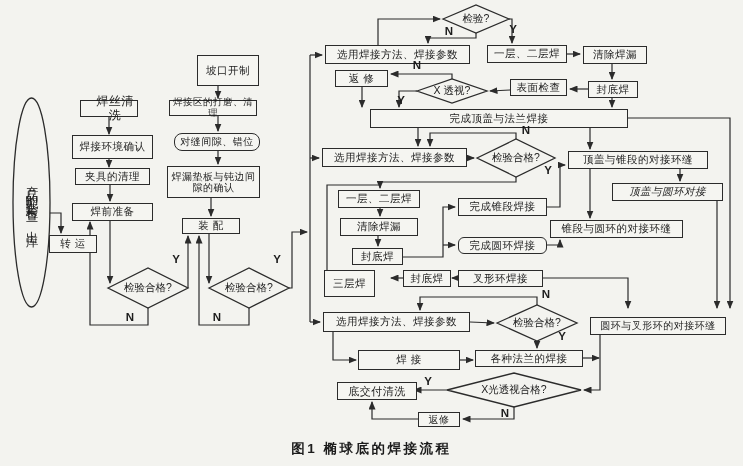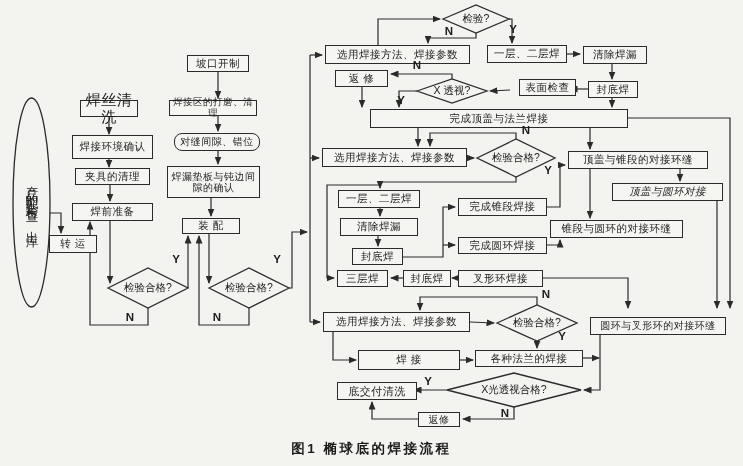--- a/index.html
+++ b/index.html
@@ -103,53 +103,53 @@
         <polygon points="209,288 249,268 289,288 249,308" fill="#f3f3ef" stroke="#2b2b2b" stroke-width="1.3"></polygon>
         <polygon points="443,19 476,5 509,19 476,33" fill="#f3f3ef" stroke="#2b2b2b" stroke-width="1.3"></polygon>
         <polygon points="417,91 452,79 487,91 452,103" fill="#f3f3ef" stroke="#2b2b2b" stroke-width="1.3"></polygon>
         <polygon points="477,158 516,139 555,158 516,177" fill="#f3f3ef" stroke="#2b2b2b" stroke-width="1.3"></polygon>
         <polygon points="497,323 537,305 577,323 537,341" fill="#f3f3ef" stroke="#2b2b2b" stroke-width="1.3"></polygon>
         <polygon points="447,390 514,373 581,390 514,407" fill="#f3f3ef" stroke="#2b2b2b" stroke-width="1.3"></polygon>
       </g>
   </svg>
   <div id="node-layer">
       <div class="shape-label v" style="left: 13px; top: 98px; width: 37px; height: 209px; font-size: 12.5px;">产品的配套检查、出库</div>
-      <div class="node" style="left: 80px; top: 100px; width: 58px; height: 17px; font-size: 15px;">焊丝清洗</div>
+      <div class="node" style="left: 80px; top: 100px; width: 58px; height: 17px; font-size: 12px; padding-left: 12px;">焊丝清洗</div>
       <div class="node" style="left: 72px; top: 135px; width: 81px; height: 24px; font-size: 10.5px;">焊接环境确认</div>
       <div class="node" style="left: 75px; top: 168px; width: 75px; height: 17px; font-size: 10.5px;">夹具的清理</div>
       <div class="node" style="left: 72px; top: 203px; width: 81px; height: 18px; font-size: 10.5px;">焊前准备</div>
       <div class="node" style="left: 49px; top: 235px; width: 48px; height: 18px; font-size: 10.5px;">转 运</div>
-      <div class="node" style="left: 187px; top: 55px; width: 62px; height: 17px; font-size: 10.5px;">坡口开制</div>
+      <div class="node" style="left: 197px; top: 55px; width: 62px; height: 31px; font-size: 10.5px;">坡口开制</div>
       <div class="node" style="left: 169px; top: 100px; width: 88px; height: 16px; font-size: 9.5px;">焊接区的打磨、清理</div>
       <div class="node" style="left: 174px; top: 133px; width: 86px; height: 18px; font-size: 10px; border-radius: 8px;">对缝间隙、错位</div>
       <div class="node" style="left: 167px; top: 166px; width: 93px; height: 32px; font-size: 10px;">焊漏垫板与钝边间
 隙的确认</div>
       <div class="node" style="left: 182px; top: 218px; width: 58px; height: 16px; font-size: 10.5px;">装 配</div>
       <div class="shape-label" style="left: 108px; top: 268px; width: 80px; height: 40px; font-size: 10.5px;">检验合格?</div>
       <div class="shape-label" style="left: 209px; top: 268px; width: 80px; height: 40px; font-size: 10.5px;">检验合格?</div>
       <div class="shape-label" style="left: 443px; top: 5px; width: 66px; height: 28px; font-size: 10.5px;">检验?</div>
       <div class="node" style="left: 325px; top: 45px; width: 145px; height: 19px; font-size: 10.5px;">选用焊接方法、焊接参数</div>
       <div class="node" style="left: 487px; top: 45px; width: 80px; height: 18px; font-size: 10.5px;">一层、二层焊</div>
       <div class="node" style="left: 583px; top: 46px; width: 64px; height: 18px; font-size: 10.5px;">清除焊漏</div>
       <div class="node" style="left: 335px; top: 70px; width: 53px; height: 17px; font-size: 10.5px;">返 修</div>
       <div class="shape-label" style="left: 417px; top: 79px; width: 70px; height: 24px; font-size: 10.5px;">X 透视?</div>
-      <div class="node" style="left: 510px; top: 79px; width: 57px; height: 17px; font-size: 10.5px; margin-left: 9px;">表面检查</div>
+      <div class="node" style="left: 510px; top: 79px; width: 57px; height: 17px; font-size: 10.5px;">表面检查</div>
       <div class="node" style="left: 588px; top: 81px; width: 50px; height: 17px; font-size: 10.5px;">封底焊</div>
       <div class="node" style="left: 370px; top: 109px; width: 258px; height: 19px; font-size: 10.5px;">完成顶盖与法兰焊接</div>
       <div class="node" style="left: 322px; top: 148px; width: 145px; height: 19px; font-size: 10.5px;">选用焊接方法、焊接参数</div>
       <div class="shape-label" style="left: 477px; top: 139px; width: 78px; height: 38px; font-size: 10.5px;">检验合格?</div>
       <div class="node" style="left: 568px; top: 151px; width: 140px; height: 18px; font-size: 10.5px;">顶盖与锥段的对接环缝</div>
       <div class="node" style="left: 612px; top: 183px; width: 111px; height: 18px; font-size: 10.5px; font-style: italic;">顶盖与圆环对接</div>
       <div class="node" style="left: 550px; top: 220px; width: 133px; height: 18px; font-size: 10.5px;">锥段与圆环的对接环缝</div>
       <div class="node" style="left: 338px; top: 190px; width: 82px; height: 18px; font-size: 10.5px;">一层、二层焊</div>
       <div class="node" style="left: 340px; top: 218px; width: 78px; height: 18px; font-size: 10.5px;">清除焊漏</div>
       <div class="node" style="left: 352px; top: 248px; width: 51px; height: 17px; font-size: 10.5px;">封底焊</div>
       <div class="node" style="left: 458px; top: 198px; width: 89px; height: 18px; font-size: 10.5px;">完成锥段焊接</div>
-      <div class="node" style="left: 458px; top: 237px; width: 89px; height: 17px; font-size: 10.5px;">完成圆环焊接</div>
-      <div class="node" style="left: 337px; top: 270px; width: 51px; height: 17px; font-size: 10.5px;">三层焊</div>
+      <div class="node" style="left: 458px; top: 237px; width: 89px; height: 17px; font-size: 10.5px; border-radius: 6px;">完成圆环焊接</div>
+      <div class="node" style="left: 324px; top: 270px; width: 51px; height: 27px; font-size: 10.5px;">三层焊</div>
       <div class="node" style="left: 403px; top: 270px; width: 48px; height: 17px; font-size: 10.5px;">封底焊</div>
       <div class="node" style="left: 458px; top: 270px; width: 85px; height: 17px; font-size: 10.5px;">叉形环焊接</div>
       <div class="node" style="left: 323px; top: 312px; width: 147px; height: 20px; font-size: 10.5px;">选用焊接方法、焊接参数</div>
       <div class="shape-label" style="left: 497px; top: 305px; width: 80px; height: 36px; font-size: 10.5px;">检验合格?</div>
       <div class="node" style="left: 590px; top: 317px; width: 136px; height: 18px; font-size: 10px;">圆环与叉形环的对接环缝</div>
       <div class="node" style="left: 358px; top: 350px; width: 102px; height: 20px; font-size: 10.5px;">焊 接</div>
       <div class="node" style="left: 475px; top: 350px; width: 108px; height: 17px; font-size: 10.5px;">各种法兰的焊接</div>
       <div class="node" style="left: 337px; top: 382px; width: 80px; height: 18px; font-size: 11px;">底交付清洗</div>
       <div class="shape-label" style="left: 447px; top: 373px; width: 134px; height: 34px; font-size: 10.5px;">X光透视合格?</div>
       <div class="node" style="left: 418px; top: 412px; width: 42px; height: 15px; font-size: 10px;">返修</div>

